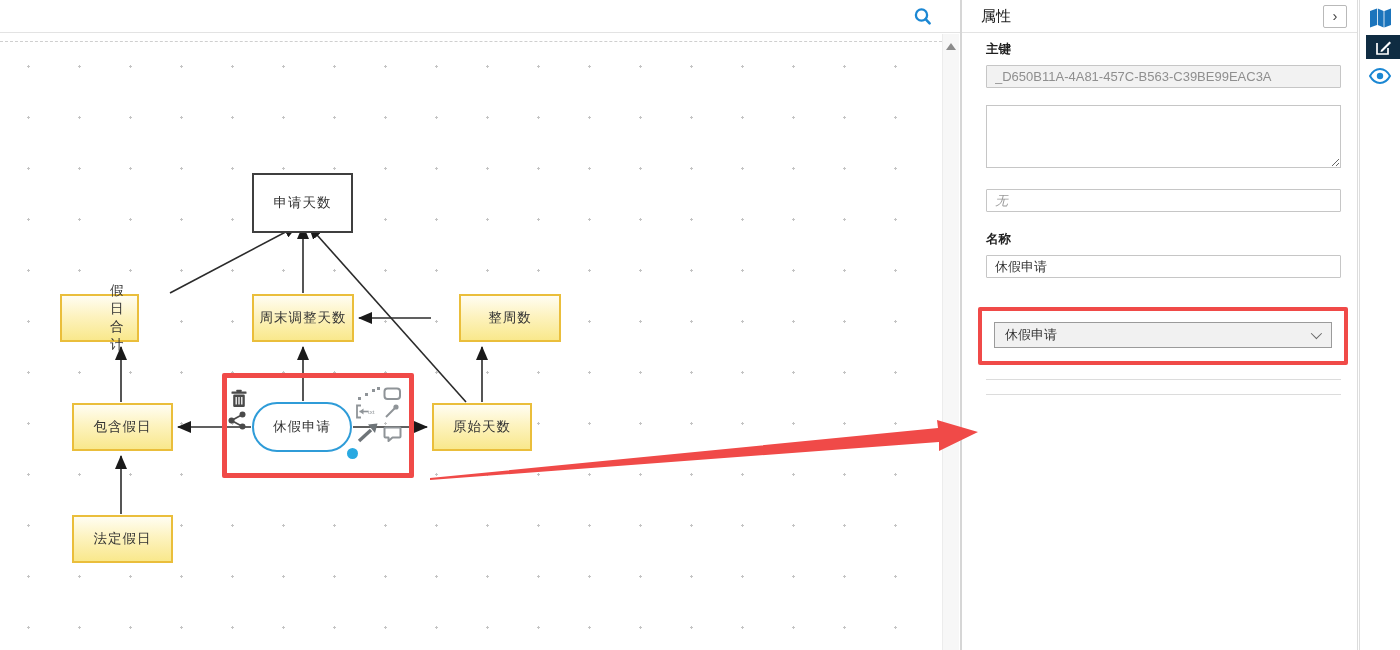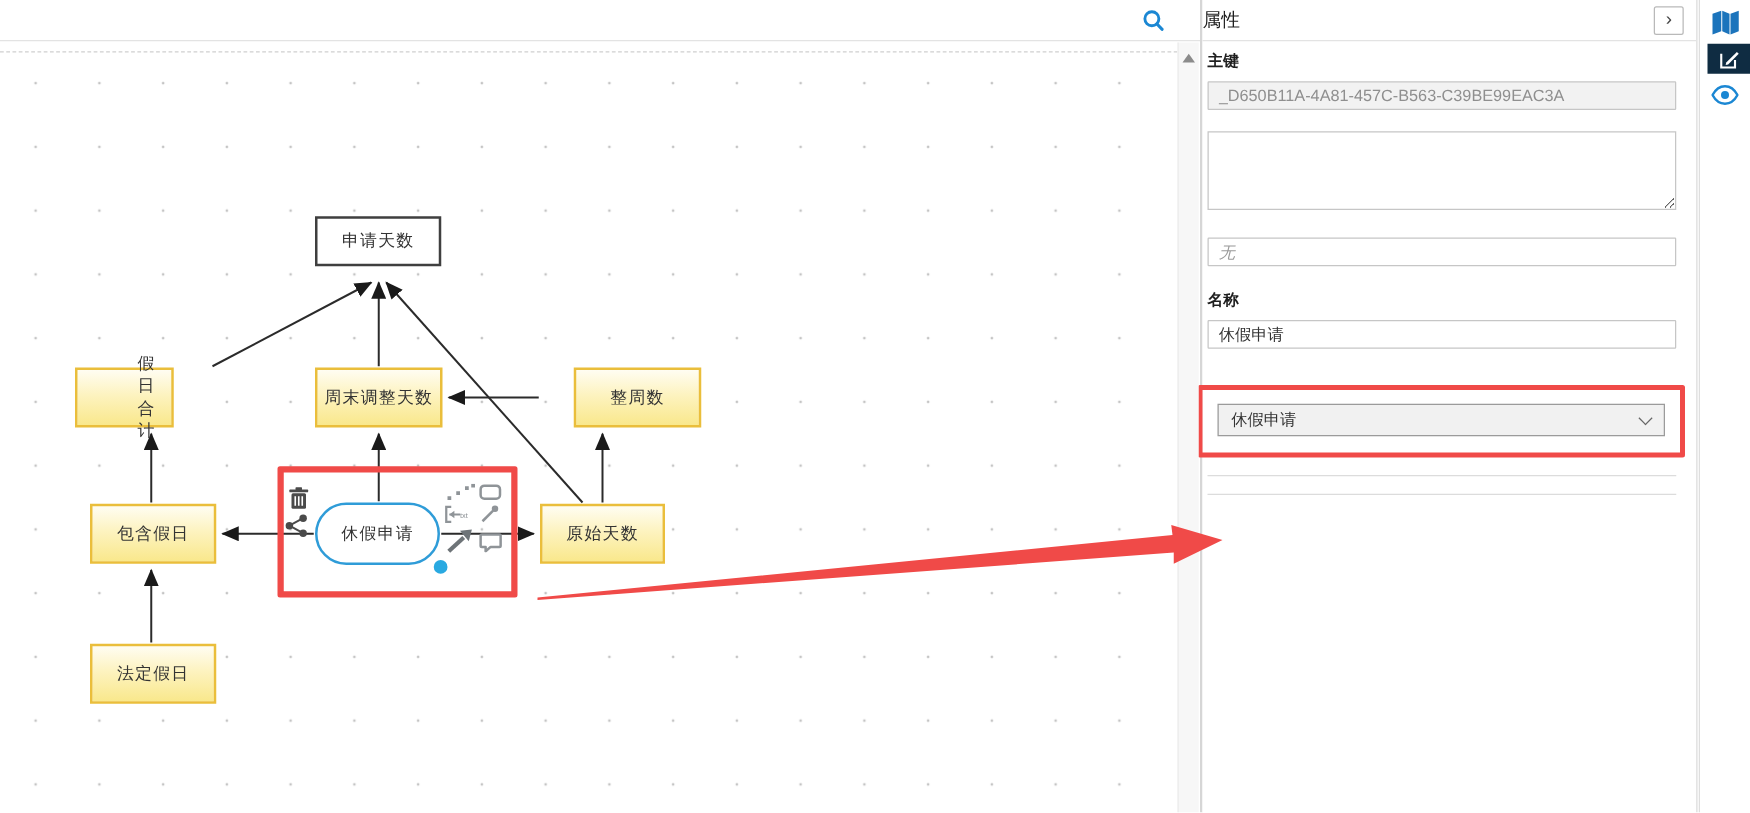--- a/index.html
+++ b/index.html
@@ -35,26 +35,26 @@
   .vscroll .up { position:absolute; left:3px; top:9px; width:0; height:0;
                  border-left:5px solid transparent; border-right:5px solid transparent;
                  border-bottom:7px solid #8b8b8b; }
 
   .vert-sep { position:absolute; left:960px; top:0; width:2px; height:650px; background:#d6d6d6; }
 
   
   .panel { position:absolute; left:962px; top:0; width:396px; height:650px; background:#fff;
            border-right:1px solid #dcdcdc; }
   .panel-header { position:relative; height:33px; border-bottom:1px solid #e3e3e3;
-                  display:flex; align-items:center; }
+                  display:flex; align-items:center; padding-left:19px; }
   .panel-title { font-size:15px; color:#1c1c1c; }
   .collapse-btn { position:absolute; right:10px; top:5px; width:24px; height:23px; background:#fff;
                   border:1px solid #b9b9b9; border-radius:2px; color:#444; font-size:15px; line-height:20px;
                   text-align:center; cursor:pointer; }
-  .panel-body { padding:8px 16px 0 4px; }
+  .panel-body { padding:8px 16px 0 24px; }
   .f-label { font-size:12.5px; font-weight:bold; color:#1f1f1f; margin-bottom:7px; }
   .f-input { width:100%; height:23px; border:1px solid #c6c6c6; border-radius:1px; font-size:13px;
              color:#333; padding:0 8px; background:#fff; outline:none;
              font-family:"Liberation Sans","DejaVu Sans",sans-serif; }
   .f-input.readonly { background:#f2f2f2; color:#8f8f8f; }
   .f-input::placeholder { font-style:italic; color:#9a9a9a; }
   .f-textarea { width:100%; height:63px; border:1px solid #c6c6c6; resize:both; outline:none;
                 font-size:13px; padding:4px 8px; font-family:"Liberation Sans","DejaVu Sans",sans-serif; }
   .mb17{margin-bottom:17px;} .mb19{margin-bottom:19px;} .mb29{margin-bottom:29px;} .mb6{margin-bottom:6px;}
   .row-between { display:flex; align-items:center; justify-content:space-between; }
@@ -114,21 +114,21 @@
           <line x1="431" y1="284" x2="359" y2="284" stroke="#2b2b2b" stroke-width="1.6" marker-end="url(#arrowhead)"></line>
           <line x1="482" y1="368" x2="482" y2="313" stroke="#2b2b2b" stroke-width="1.6" marker-end="url(#arrowhead)"></line>
           <line x1="121" y1="480" x2="121" y2="422" stroke="#2b2b2b" stroke-width="1.6" marker-end="url(#arrowhead)"></line>
           <line x1="121" y1="368" x2="121" y2="313" stroke="#2b2b2b" stroke-width="1.6" marker-end="url(#arrowhead)"></line>
           <line x1="251" y1="393" x2="178" y2="393" stroke="#2b2b2b" stroke-width="1.6" marker-end="url(#arrowhead)"></line>
           <line x1="353" y1="393" x2="427" y2="393" stroke="#2b2b2b" stroke-width="1.6" marker-end="url(#arrowhead)"></line>
           <line x1="303" y1="367" x2="303" y2="313" stroke="#2b2b2b" stroke-width="1.6" marker-end="url(#arrowhead)"></line>
         </svg>
 
       <div id="nodes-layer">
-          <div class="node plain" style="left: 252px; top: 139px; width: 101px; height: 40px;">申请天数</div>
+          <div class="node plain" style="left: 252px; top: 139px; width: 101px; height: 60px;">申请天数</div>
           <div class="node yellow" style="left: 60px; top: 260px; width: 79px; height: 48px; padding-left: 48px;">假日合计</div>
           <div class="node yellow" style="left: 252px; top: 260px; width: 102px; height: 48px;">周末调整天数</div>
           <div class="node yellow" style="left: 431px; top: 260px; width: 102px; height: 48px; margin-left: 28px;">整周数</div>
           <div class="node yellow" style="left: 72px; top: 369px; width: 101px; height: 48px;">包含假日</div>
           <div class="node selected" style="left: 252px; top: 368px; width: 100px; height: 50px;">休假申请</div>
           <div class="node yellow" style="left: 432px; top: 369px; width: 100px; height: 48px;">原始天数</div>
           <div class="node yellow" style="left: 72px; top: 481px; width: 101px; height: 48px;">法定假日</div>
         </div>
 
       <div class="mini-icon" style="left:230px;top:355px">

